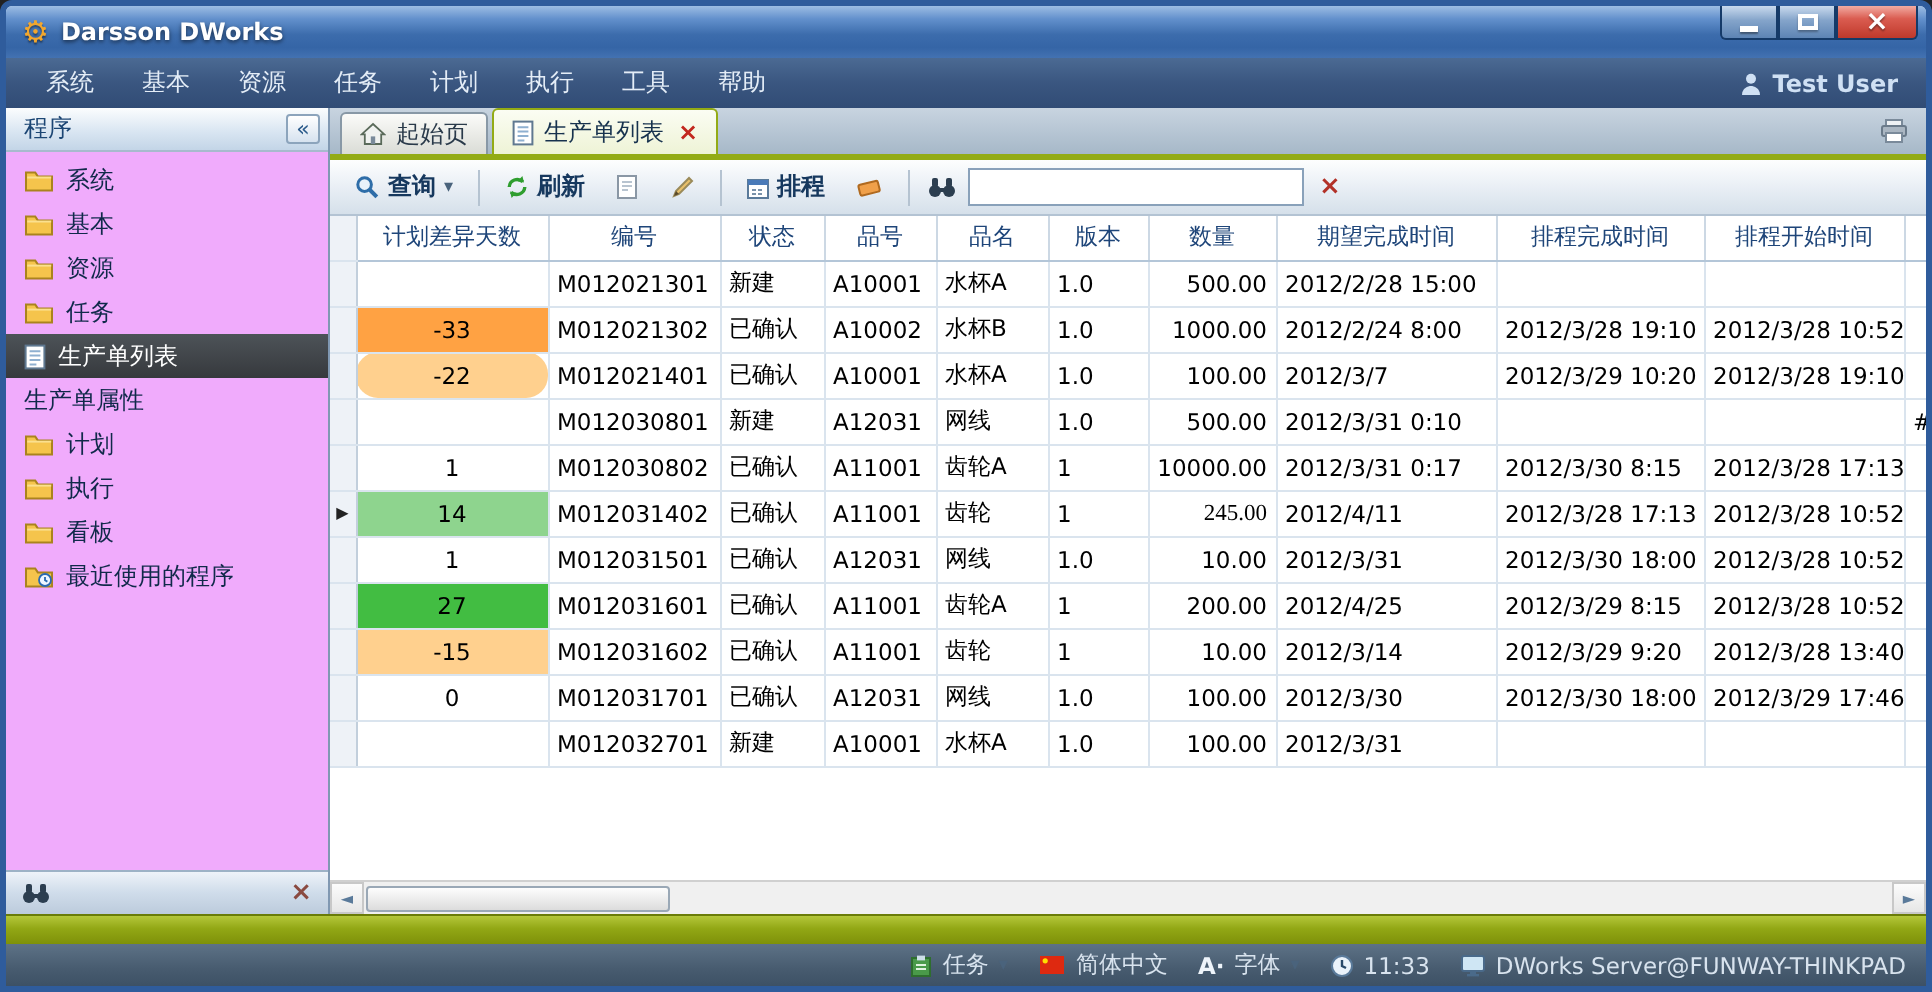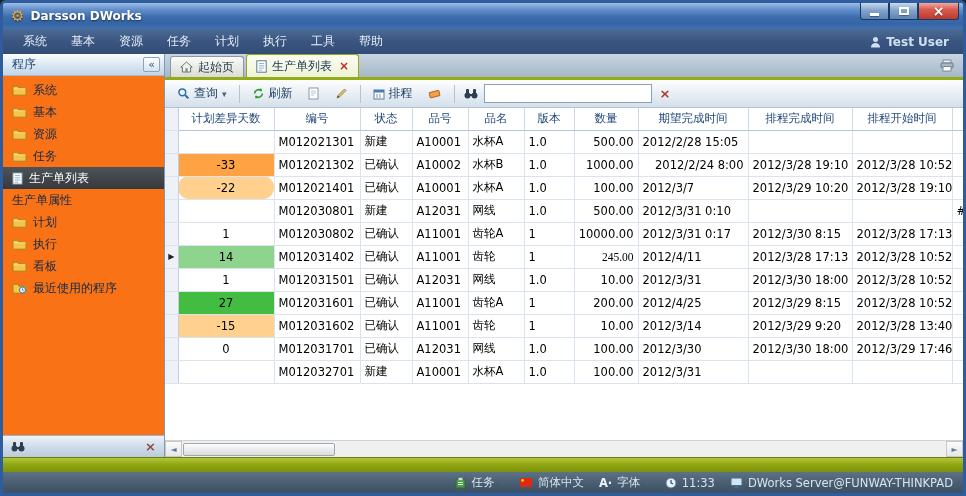--- a/index.html
+++ b/index.html
@@ -29,21 +29,21 @@
     background:linear-gradient(180deg,#4b6a93,#3a5680 50%,#314c75); }
   .menu-items { display:flex; }
   .menu-item { color:#e4edf7; font-size:12px; padding:4px 12px; cursor:default; }
   .user { margin-left:auto; display:flex; align-items:center; gap:5px; color:#cfe0f4; font-size:12px; padding-right:6px; font-weight:bold; }
 
   
   .content { flex:1; display:flex; min-height:0; }
 
   
   .sidebar { flex:0 0 162px; width:162px; display:flex; flex-direction:column;
-    background:#f97316; border-right:1px solid #8098b2; }
+    background:#f0abfc; border-right:1px solid #8098b2; }
   .sb-header { flex:0 0 22px; display:flex; align-items:center; padding:0 4px 0 9px;
     background:linear-gradient(180deg,#fbfdfe,#d7e4f1 60%,#c3d5e7); border-bottom:1px solid #a7bacd;
     color:#1c4674; font-size:12px; }
   .sb-collapse { margin-left:auto; width:17px; height:15px; display:flex; align-items:center; justify-content:center;
     background:linear-gradient(180deg,#fff,#d6e2ef); border:1px solid #8ca4bc; border-radius:2px;
     color:#2a5a8a; font-size:11px; line-height:1; }
   .sb-items { flex:1; padding-top:3px; overflow:hidden; }
   .sb-item { height:22px; display:flex; align-items:center; gap:6px; padding:0 6px 0 9px; font-size:12px; color:#10294a; cursor:default; }
   .sb-item.indent { }
   .sb-item.selected { background:linear-gradient(180deg,#4d5358,#36393d); color:#fff; }
@@ -59,21 +59,21 @@
   .tabs { display:flex; align-items:flex-end; }
   .tab { height:21px; display:flex; align-items:center; gap:5px; padding:0 9px; margin-right:2px; font-size:12px;
     border:1px solid #8898a6; border-bottom:none; border-radius:3px 3px 0 0;
     background:linear-gradient(180deg,#fbfbf9,#dadcd6); color:#2a3a4a; cursor:default; }
   .tab.active { height:23px; background:linear-gradient(180deg,#fbfdf3,#eef3d6); border-color:#93ab15; color:#17324e; }
   .tab-close { color:#c2271e; font-weight:bold; font-size:12px; margin-left:2px; }
   .ts-right { margin-left:auto; align-self:center; padding-right:9px; display:flex; align-items:center; }
 
   .toolbar { flex:0 0 28px; display:flex; align-items:center; gap:3px; padding:0 6px;
     background:linear-gradient(180deg,#fdfefe,#e7edf4 55%,#d5e0ea); border-bottom:1px solid #b3c3d3; }
-  .tb-btn { display:flex; align-items:center; gap:4px; padding:3px 6px; border-radius:2px; font-size:12px; color:#16385e; cursor:default; }
+  .tb-btn { display:flex; align-items:center; gap:4px; padding:3px 6px; border-radius:2px; font-size:12px; color:#16385e; cursor:default;font-weight:bold; }
   .caret { font-size:9px; color:#4a637c; }
   .tb-sep { width:1px; height:18px; background:#b5c3d1; margin:0 3px; }
   .tb-input { width:168px; height:19px; border:1px solid #89a1ba; padding:0 4px;
     font:12px "DejaVu Sans","Liberation Sans",sans-serif; background:#fff; }
   .tb-x { color:#b23128; font-weight:bold; font-size:13px; padding:2px 5px; }
 
   .grid-wrap { flex:1; min-height:0; overflow:hidden; background:#fff; }
   table.grid { border-collapse:collapse; table-layout:fixed; font-size:11.5px; }
   table.grid th { height:22px; font-weight:normal; color:#1e4579; background:#fff;
     border-right:1px solid #ccd8e4; border-bottom:1px solid #b4c6d8;
@@ -392,35 +392,35 @@
             <tbody>
               <tr>
                 <td class="gutter"></td>
                 <td style="text-align: center;"></td>
                 <td style="text-align: left;">M012021301</td>
                 <td style="text-align: left;">新建</td>
                 <td style="text-align: left;">A10001</td>
                 <td style="text-align: left;">水杯A</td>
                 <td style="text-align: left;">1.0</td>
                 <td style="text-align: right;">500.00</td>
-                <td style="text-align: left;">2012/2/28 15:05</td>
+                <td style="text-align: left;">2012/2/28 15:00</td>
                 <td style="text-align: left;"></td>
                 <td style="text-align: left;"></td>
                 <td style="text-align: left;"></td>
               </tr>
               <tr>
                 <td class="gutter"></td>
                 <td style="text-align: center; background: rgb(255, 162, 67);">-33</td>
                 <td style="text-align: left;">M012021302</td>
                 <td style="text-align: left;">已确认</td>
                 <td style="text-align: left;">A10002</td>
                 <td style="text-align: left;">水杯B</td>
                 <td style="text-align: left;">1.0</td>
                 <td style="text-align: right;">1000.00</td>
-                <td style="text-align: right;">2012/2/24 8:00</td>
+                <td style="text-align: left;">2012/2/24 8:00</td>
                 <td style="text-align: left;">2012/3/28 19:10</td>
                 <td style="text-align: left;">2012/3/28 10:52</td>
                 <td style="text-align: left;"></td>
               </tr>
               <tr>
                 <td class="gutter"></td>
                 <td style="text-align: center; background: rgb(255, 208, 142); border-radius: 11px;">-22</td>
                 <td style="text-align: left;">M012021401</td>
                 <td style="text-align: left;">已确认</td>
                 <td style="text-align: left;">A10001</td>

